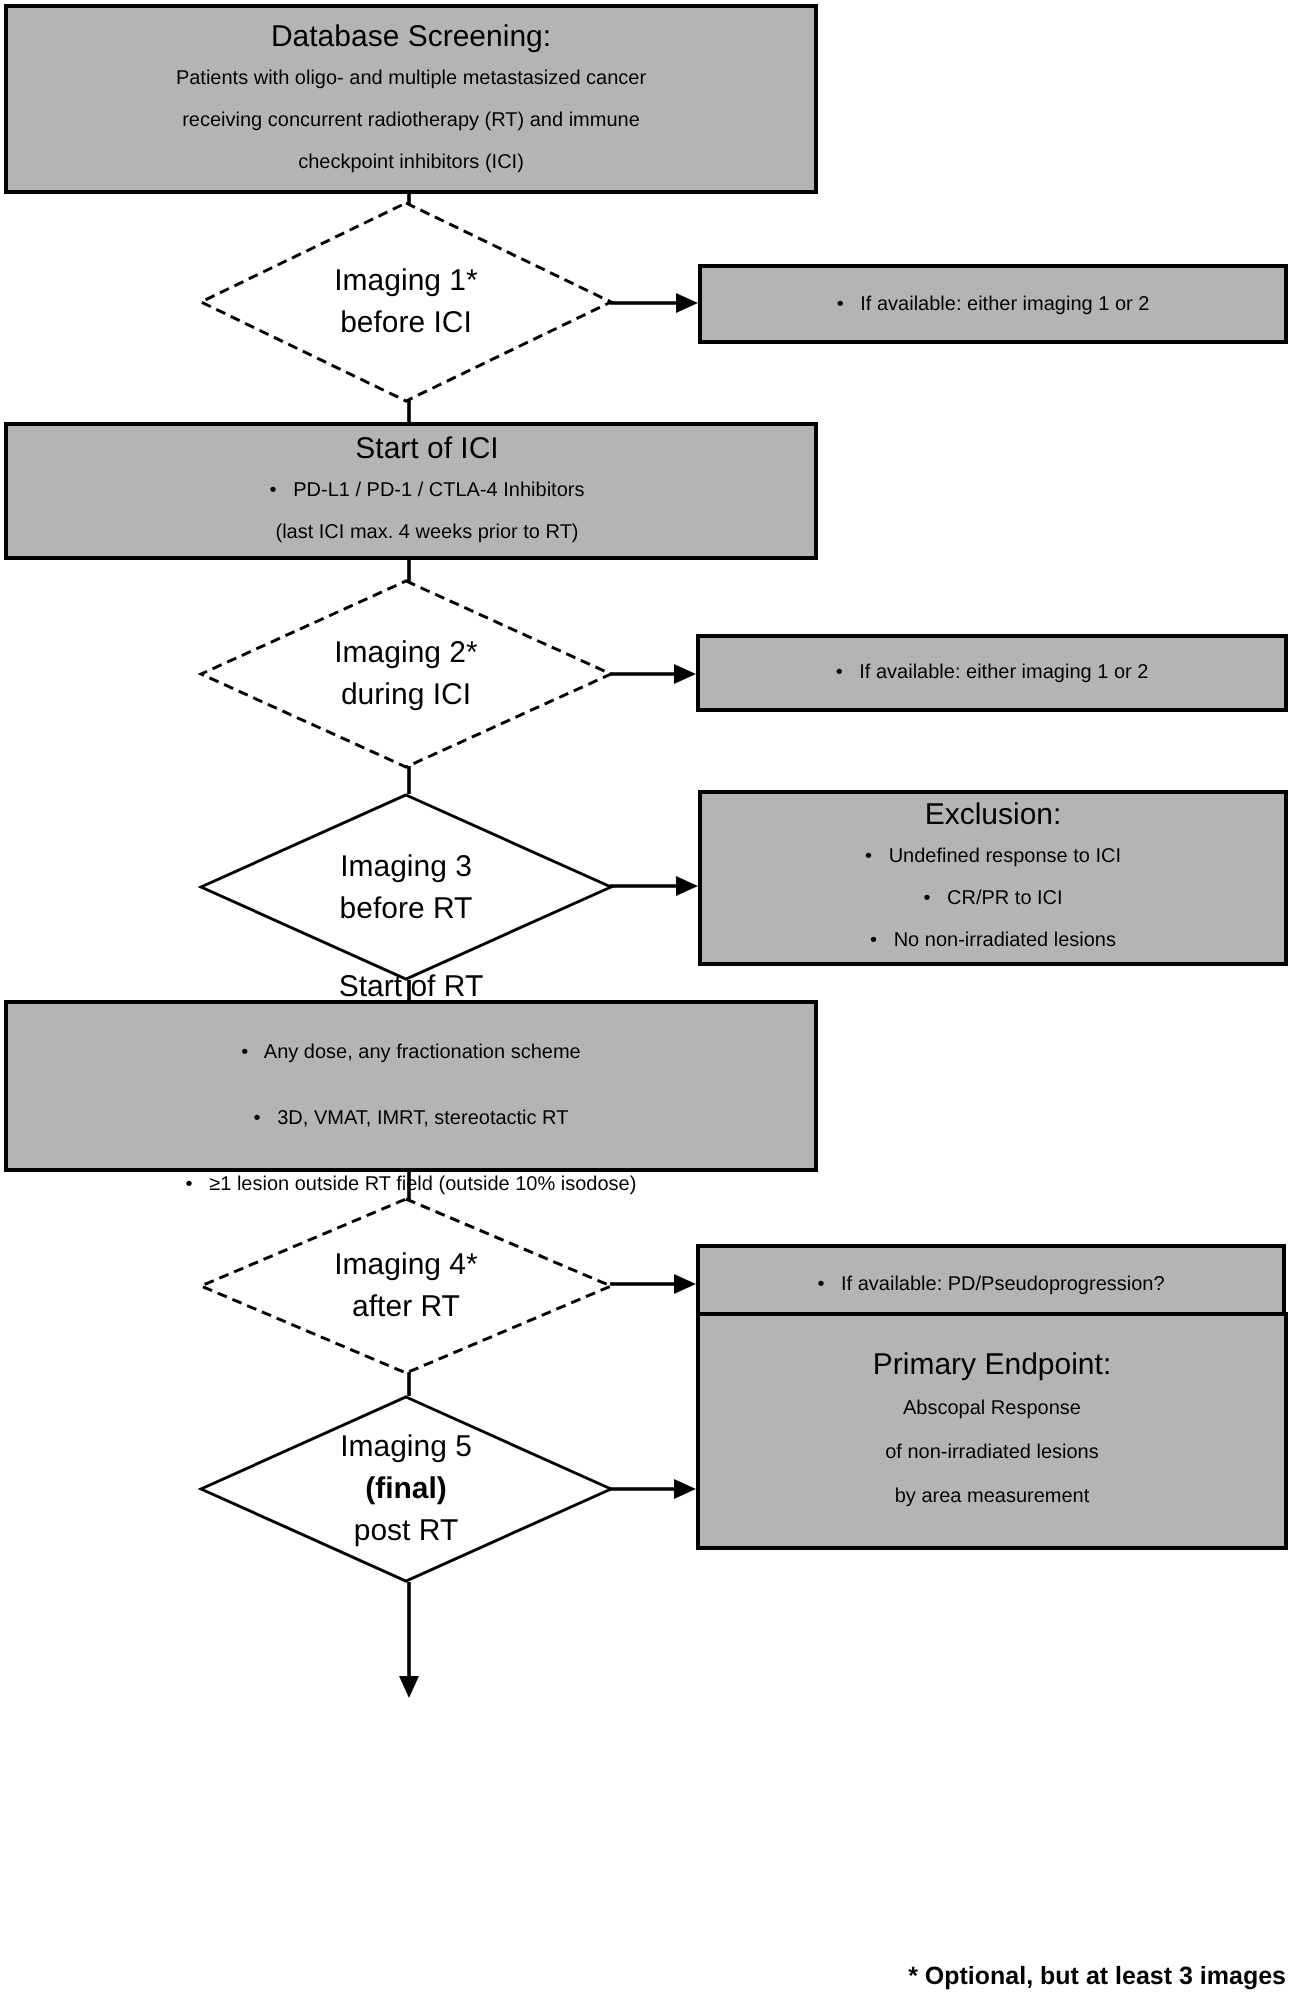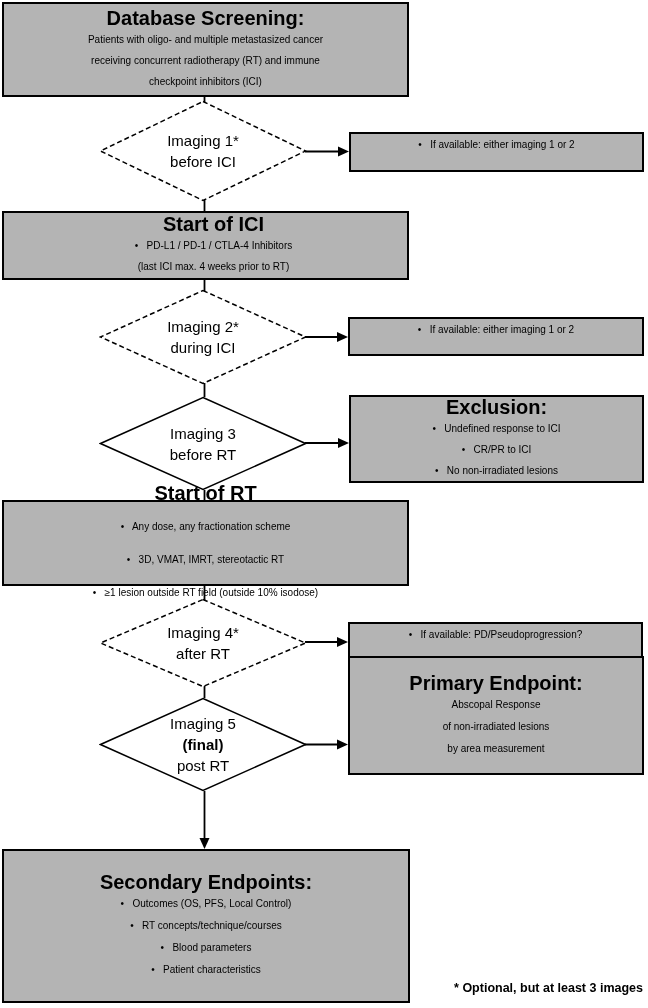--- a/index.html
+++ b/index.html
@@ -7,27 +7,27 @@
     position:relative;width:648px;height:1008px;background:#ffffff;
     font-family:"Liberation Sans","DejaVu Sans",sans-serif;color:#000;overflow:hidden;
   }
   #connectors{position:absolute;left:0;top:0;z-index:1;}
   .gbox{
     position:absolute;z-index:2;box-sizing:border-box;
     background:#b4b4b4;border:2px solid #000;
     display:flex;flex-direction:column;justify-content:center;align-items:center;
     text-align:center;
   }
-  .btitle{font-weight:bold;font-size:20px;line-height:21px;white-space:pre-wrap;}
+  .btitle{font-weight:normal;font-size:15px;line-height:21px;white-space:pre-wrap;}
   .bline{font-size:10px;line-height:21px;white-space:pre-wrap;}
   .lh22 .btitle,.lh22 .bline{line-height:22px;}
   .sidebox{
     position:absolute;z-index:2;box-sizing:border-box;
     background:#b4b4b4;border:2px solid #000;
-    display:flex;justify-content:center;text-align:center;
+    display:flex;justify-content:center;align-items:center;text-align:center;
   }
   .diamond{position:absolute;z-index:2;}
   .diamond svg{position:absolute;left:0;top:0;}
   .dtext{
     position:absolute;left:0;top:0;width:100%;height:100%;
     display:flex;flex-direction:column;justify-content:center;align-items:center;
     font-size:15px;line-height:21px;text-align:left;
   }
   .bold{font-weight:bold;}
   #footnote{
@@ -156,23 +156,16 @@
     </div>
   </div>
 
   <div class="gbox lh22" style="left:348px;top:656px;width:296px;height:119px;">
     <div class="btitle">Primary Endpoint:</div>
     <div class="bline">Abscopal Response</div>
     <div class="bline">of non-irradiated lesions</div>
     <div class="bline">by area measurement</div>
   </div>
 
-  <div class="gbox lh22" style="left:2px;top:849px;width:408px;height:154px;">
-    <div class="btitle">Secondary Endpoints:</div>
-    <div class="bline">•   Outcomes (OS, PFS, Local Control)</div>
-    <div class="bline">•   RT concepts/technique/courses</div>
-    <div class="bline">•   Blood parameters</div>
-    <div class="bline">•   Patient characteristics</div>
-  </div>
 
   <div id="footnote">* Optional, but at least 3 images</div>
 
 </div>
 
 </body></html>

